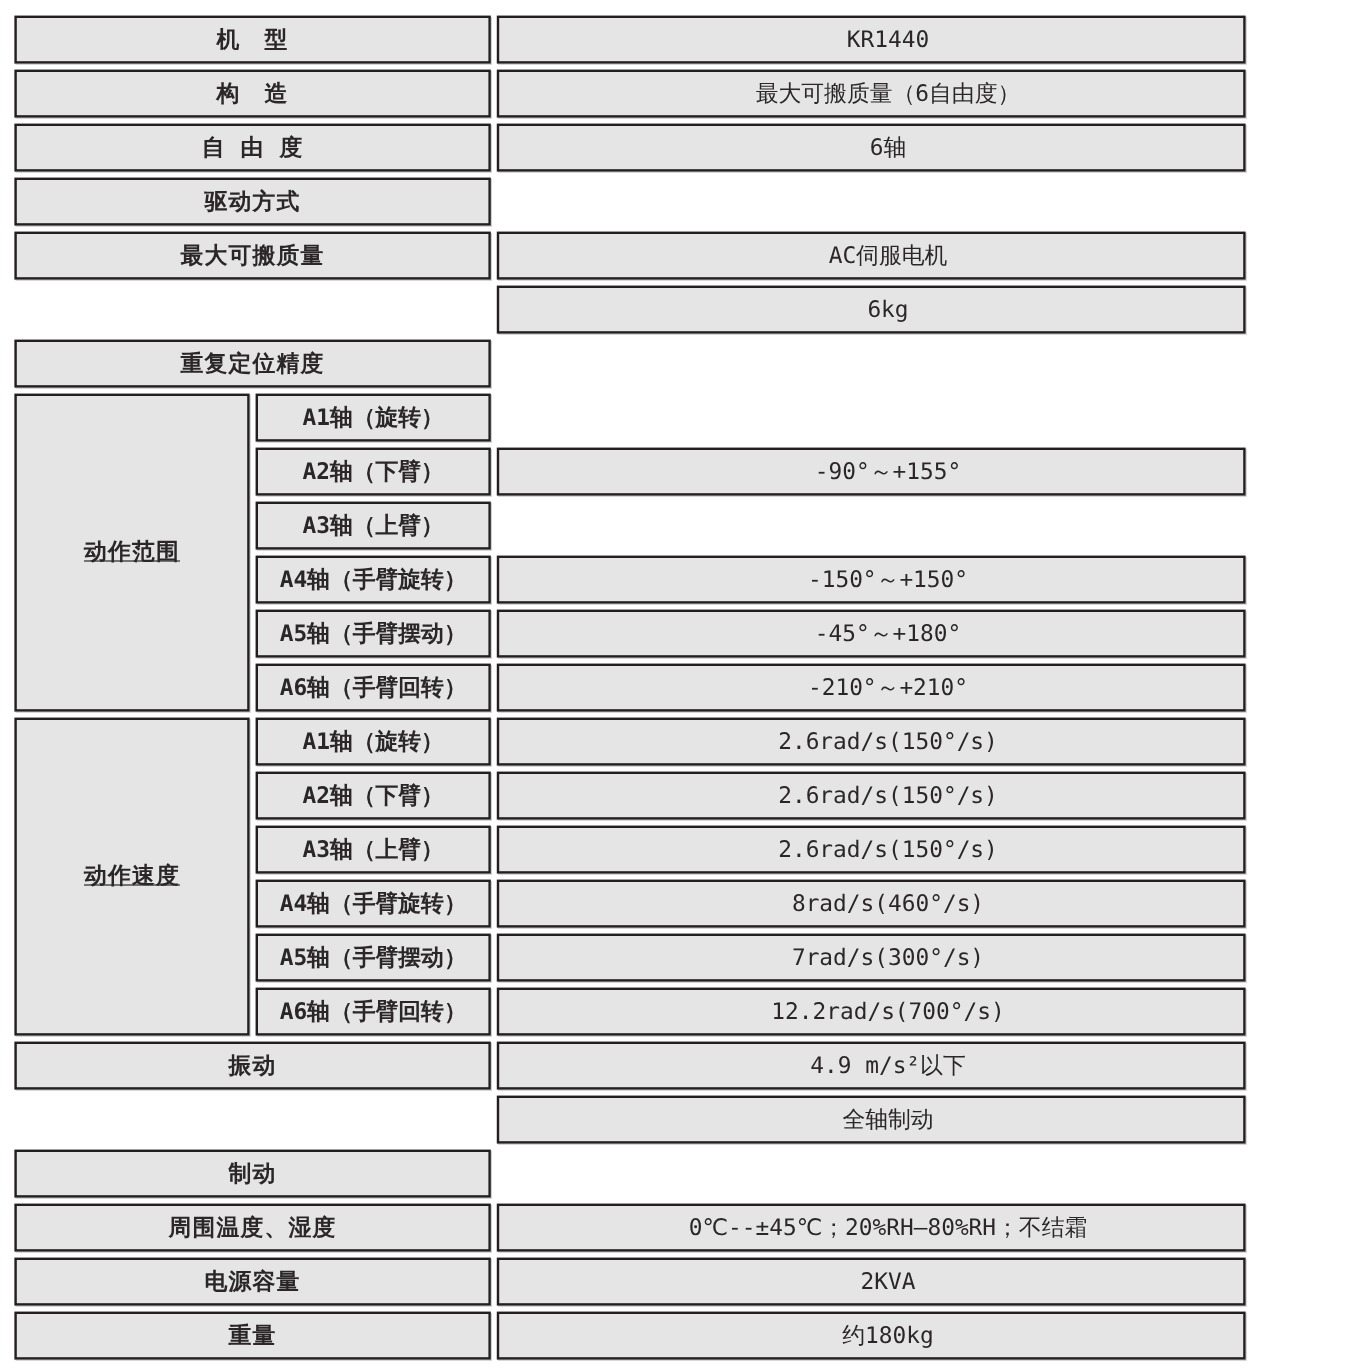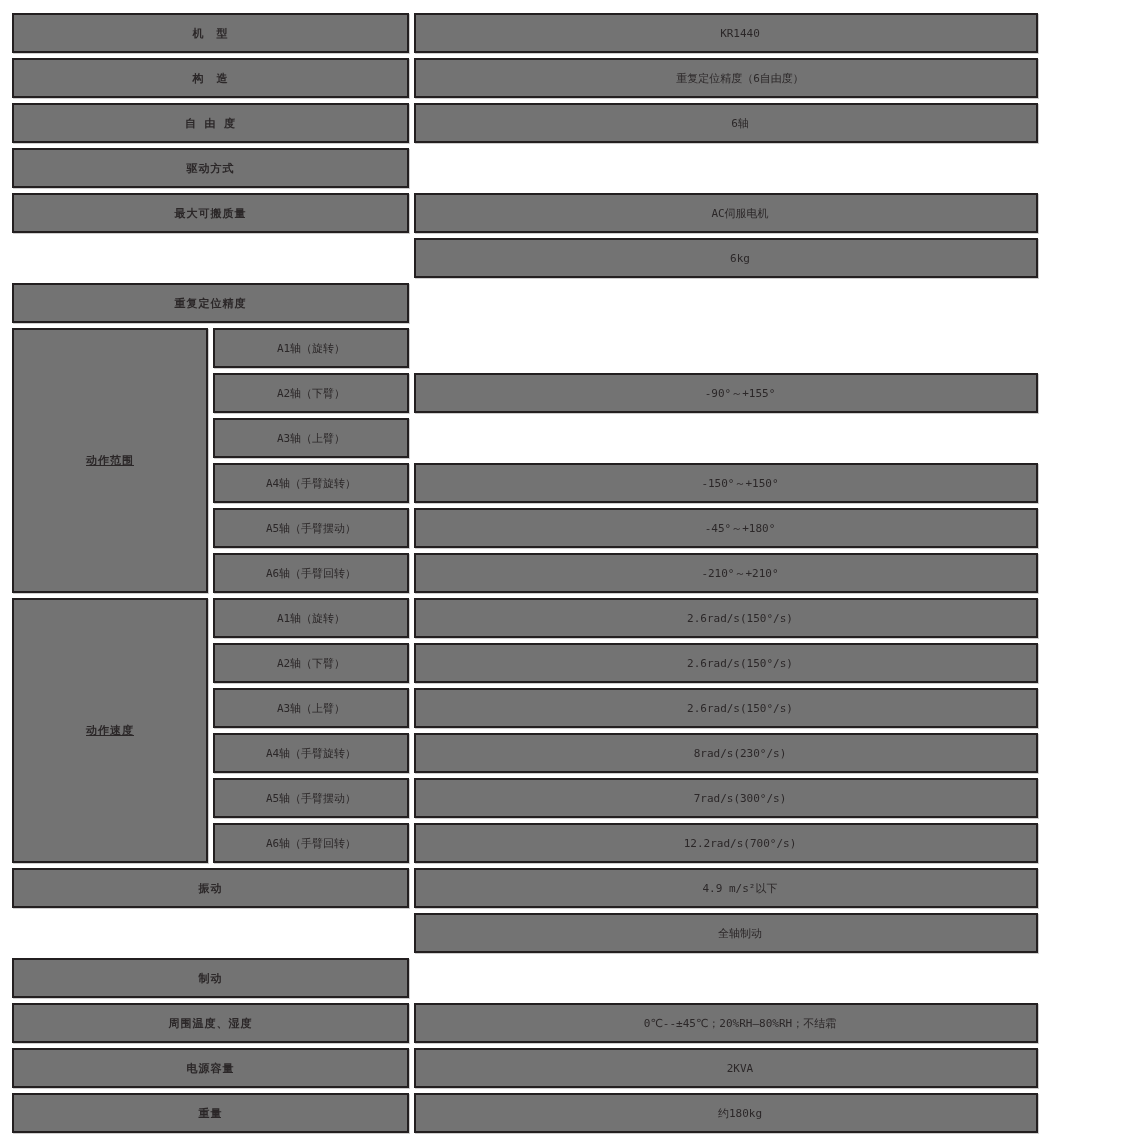--- a/index.html
+++ b/index.html
@@ -19,42 +19,42 @@
     left: 12px;
     top: 13px;
     display: grid;
     grid-template-columns: 196px 196px 624px;
     grid-auto-rows: 40px;
     column-gap: 5px;
     row-gap: 5px;
     grid-auto-flow: row;
   }
   .cell {
-    background: #737373;
+    background: #e5e5e5;
     border: 2px solid #231f20;
     box-shadow: 1px 1px 0 0 rgba(35,31,32,0.22);
     display: flex;
     align-items: center;
     justify-content: center;
-    font-size: 11px;
+    font-size: 19px;
     line-height: 1;
     white-space: nowrap;
     overflow: hidden;
     box-sizing: border-box;
   }
   .label-cell {
     font-weight: bold;
     letter-spacing: 1px;
   }
   .label-full {
     grid-column: 1 / span 2;
   }
   .axis-cell {
     grid-column: 2;
-    font-weight: normal;
+    font-weight: bold;
   }
   .value-cell {
     grid-column: 3;
     padding-left: 28px;
   }
   .group-cell {
     grid-column: 1;
     grid-row: span 6;
     font-weight: bold;
     letter-spacing: 1px;
@@ -63,21 +63,21 @@
 </style>
 </head>
 <body>
 
 <div class="spec-table">
 
   <div class="cell label-cell label-full">机　型</div>
   <div class="cell value-cell">KR1440</div>
 
   <div class="cell label-cell label-full">构　造</div>
-  <div class="cell value-cell">重复定位精度（6自由度）</div>
+  <div class="cell value-cell">最大可搬质量（6自由度）</div>
 
   <div class="cell label-cell label-full">自 由 度</div>
   <div class="cell value-cell">6轴</div>
 
   <div class="cell label-cell label-full">驱动方式</div>
   <div class="cell label-cell label-full">最大可搬质量</div>
 
   <div class="cell value-cell">AC伺服电机</div>
   <div class="cell value-cell">6kg</div>
 
@@ -106,21 +106,21 @@
   <div class="cell axis-cell">A1轴（旋转）</div>
   <div class="cell value-cell">2.6rad/s(150°/s)</div>
 
   <div class="cell axis-cell">A2轴（下臂）</div>
   <div class="cell value-cell">2.6rad/s(150°/s)</div>
 
   <div class="cell axis-cell">A3轴（上臂）</div>
   <div class="cell value-cell">2.6rad/s(150°/s)</div>
 
   <div class="cell axis-cell">A4轴（手臂旋转）</div>
-  <div class="cell value-cell">8rad/s(230°/s)</div>
+  <div class="cell value-cell">8rad/s(460°/s)</div>
 
   <div class="cell axis-cell">A5轴（手臂摆动）</div>
   <div class="cell value-cell">7rad/s(300°/s)</div>
 
   <div class="cell axis-cell">A6轴（手臂回转）</div>
   <div class="cell value-cell">12.2rad/s(700°/s)</div>
 
   <div class="cell label-cell label-full">振动</div>
   <div class="cell value-cell">4.9 m/s²以下</div>
 

